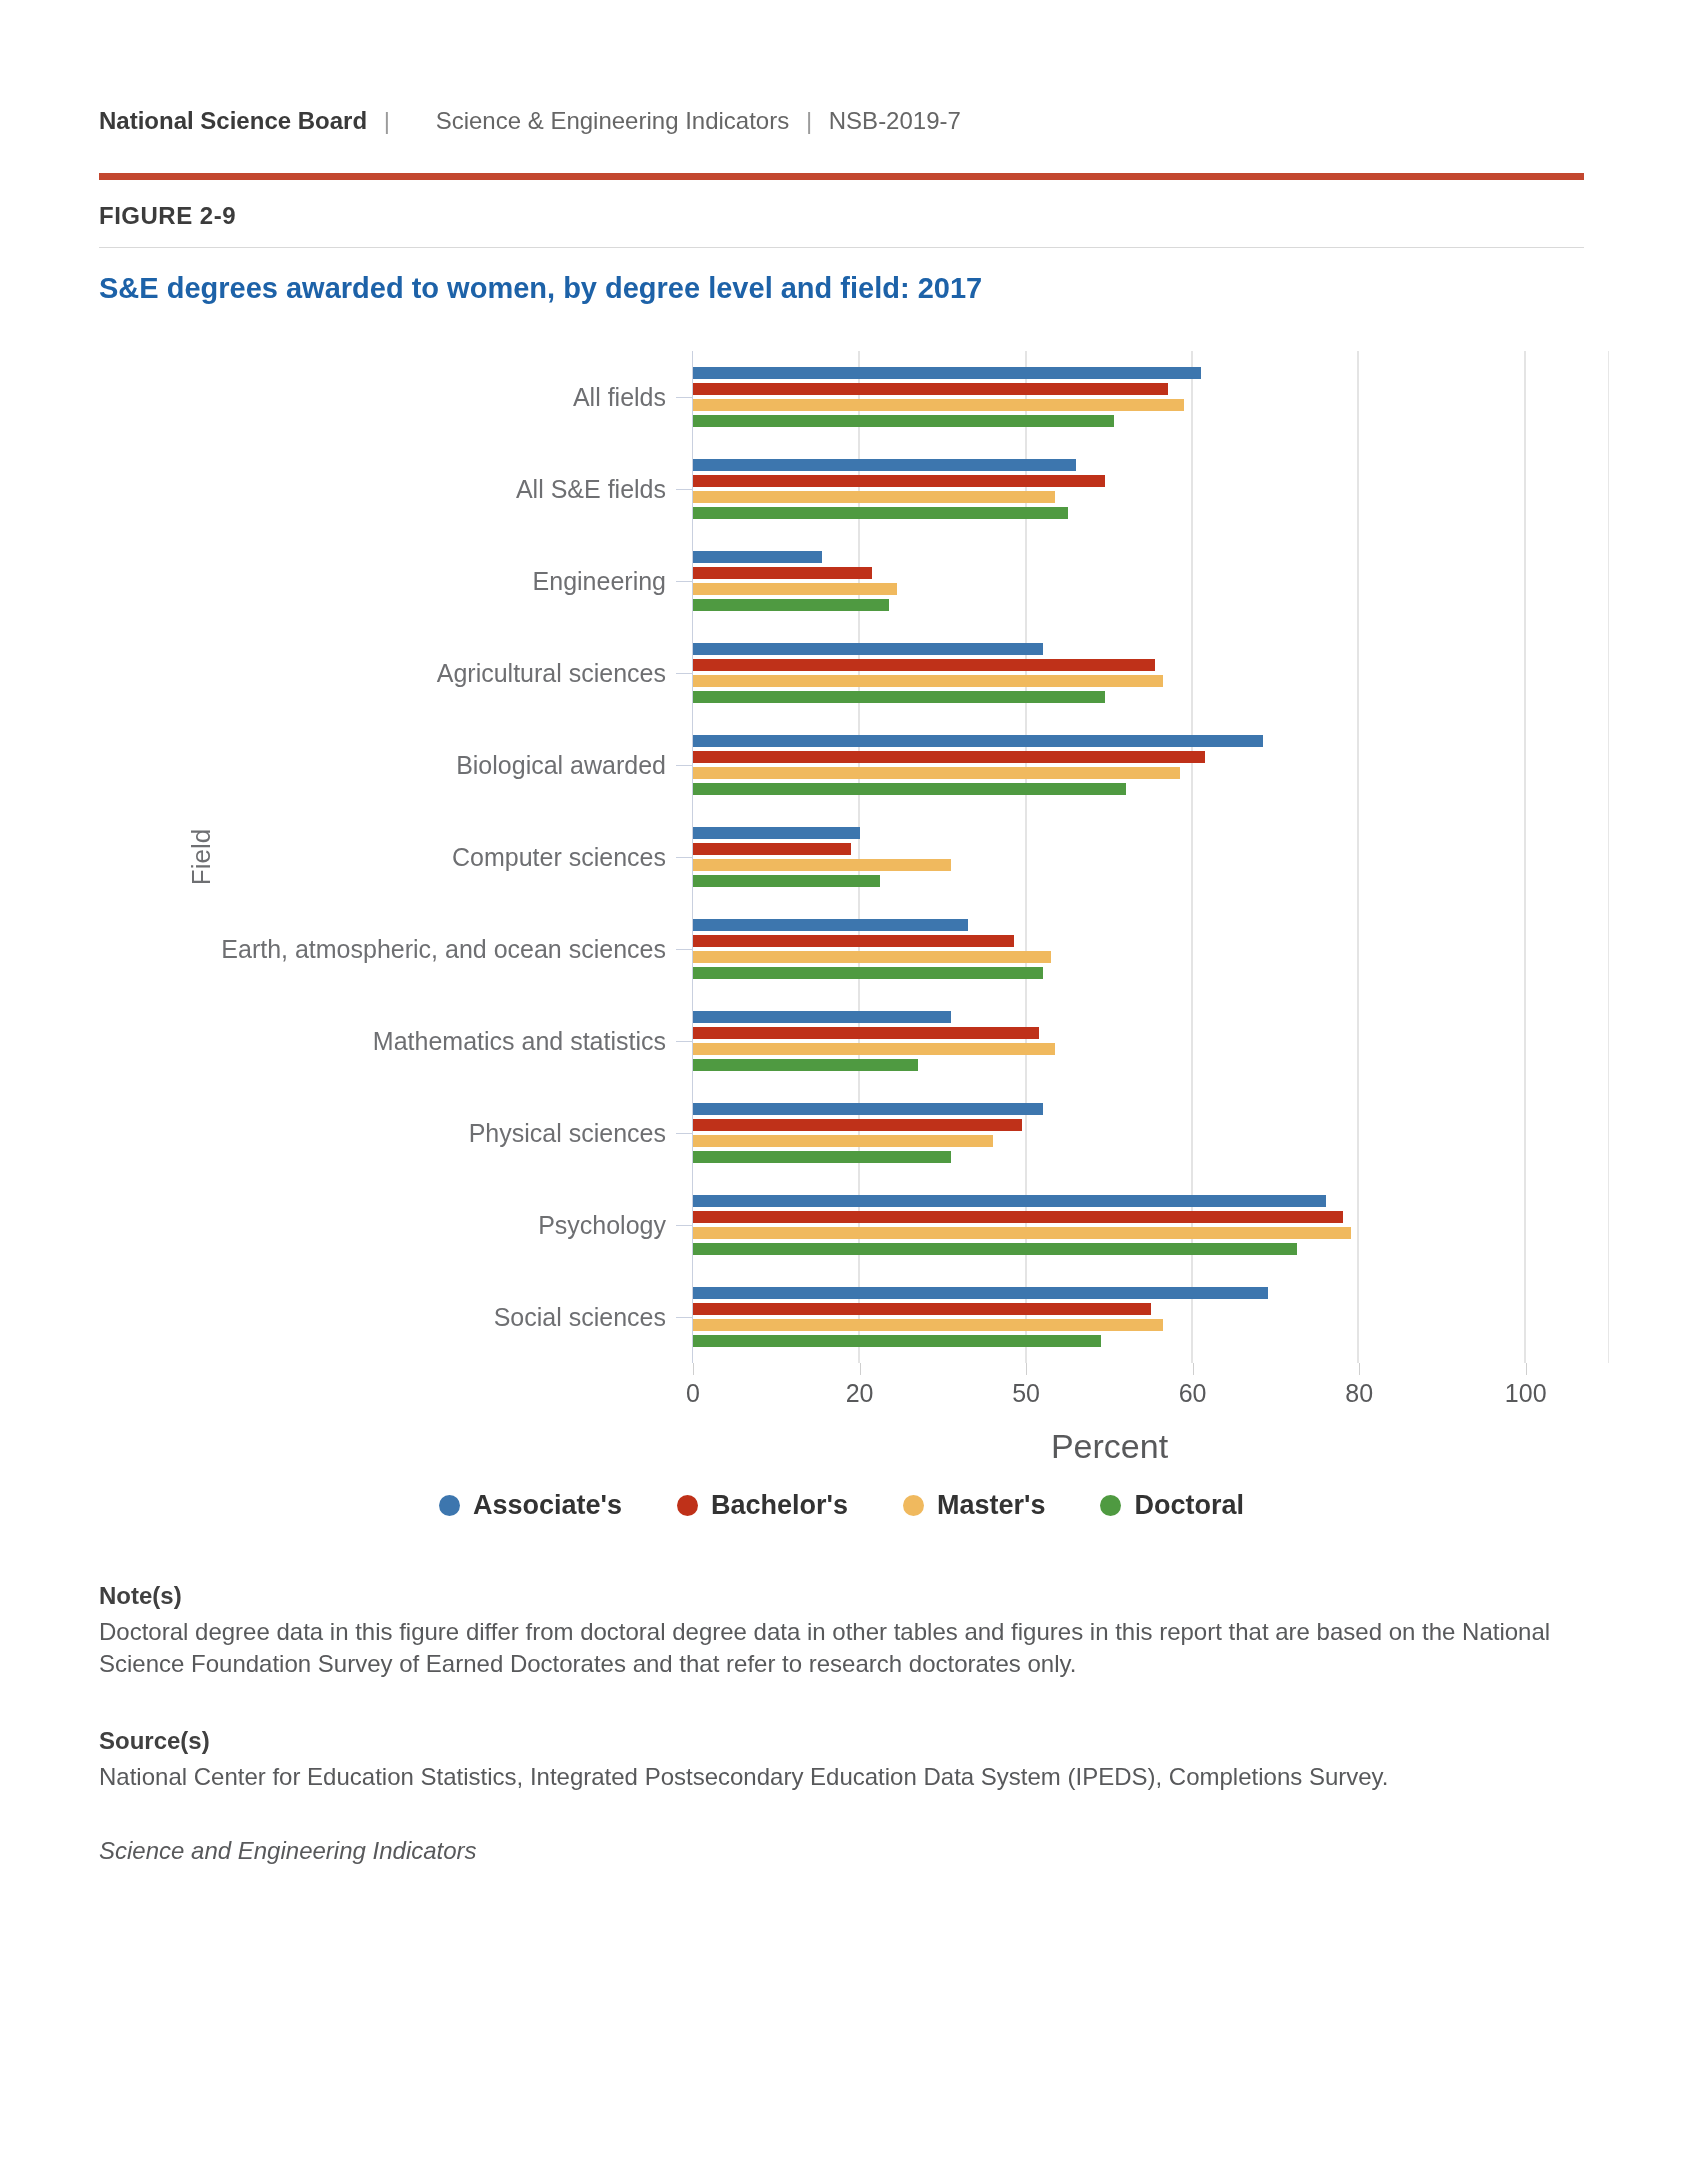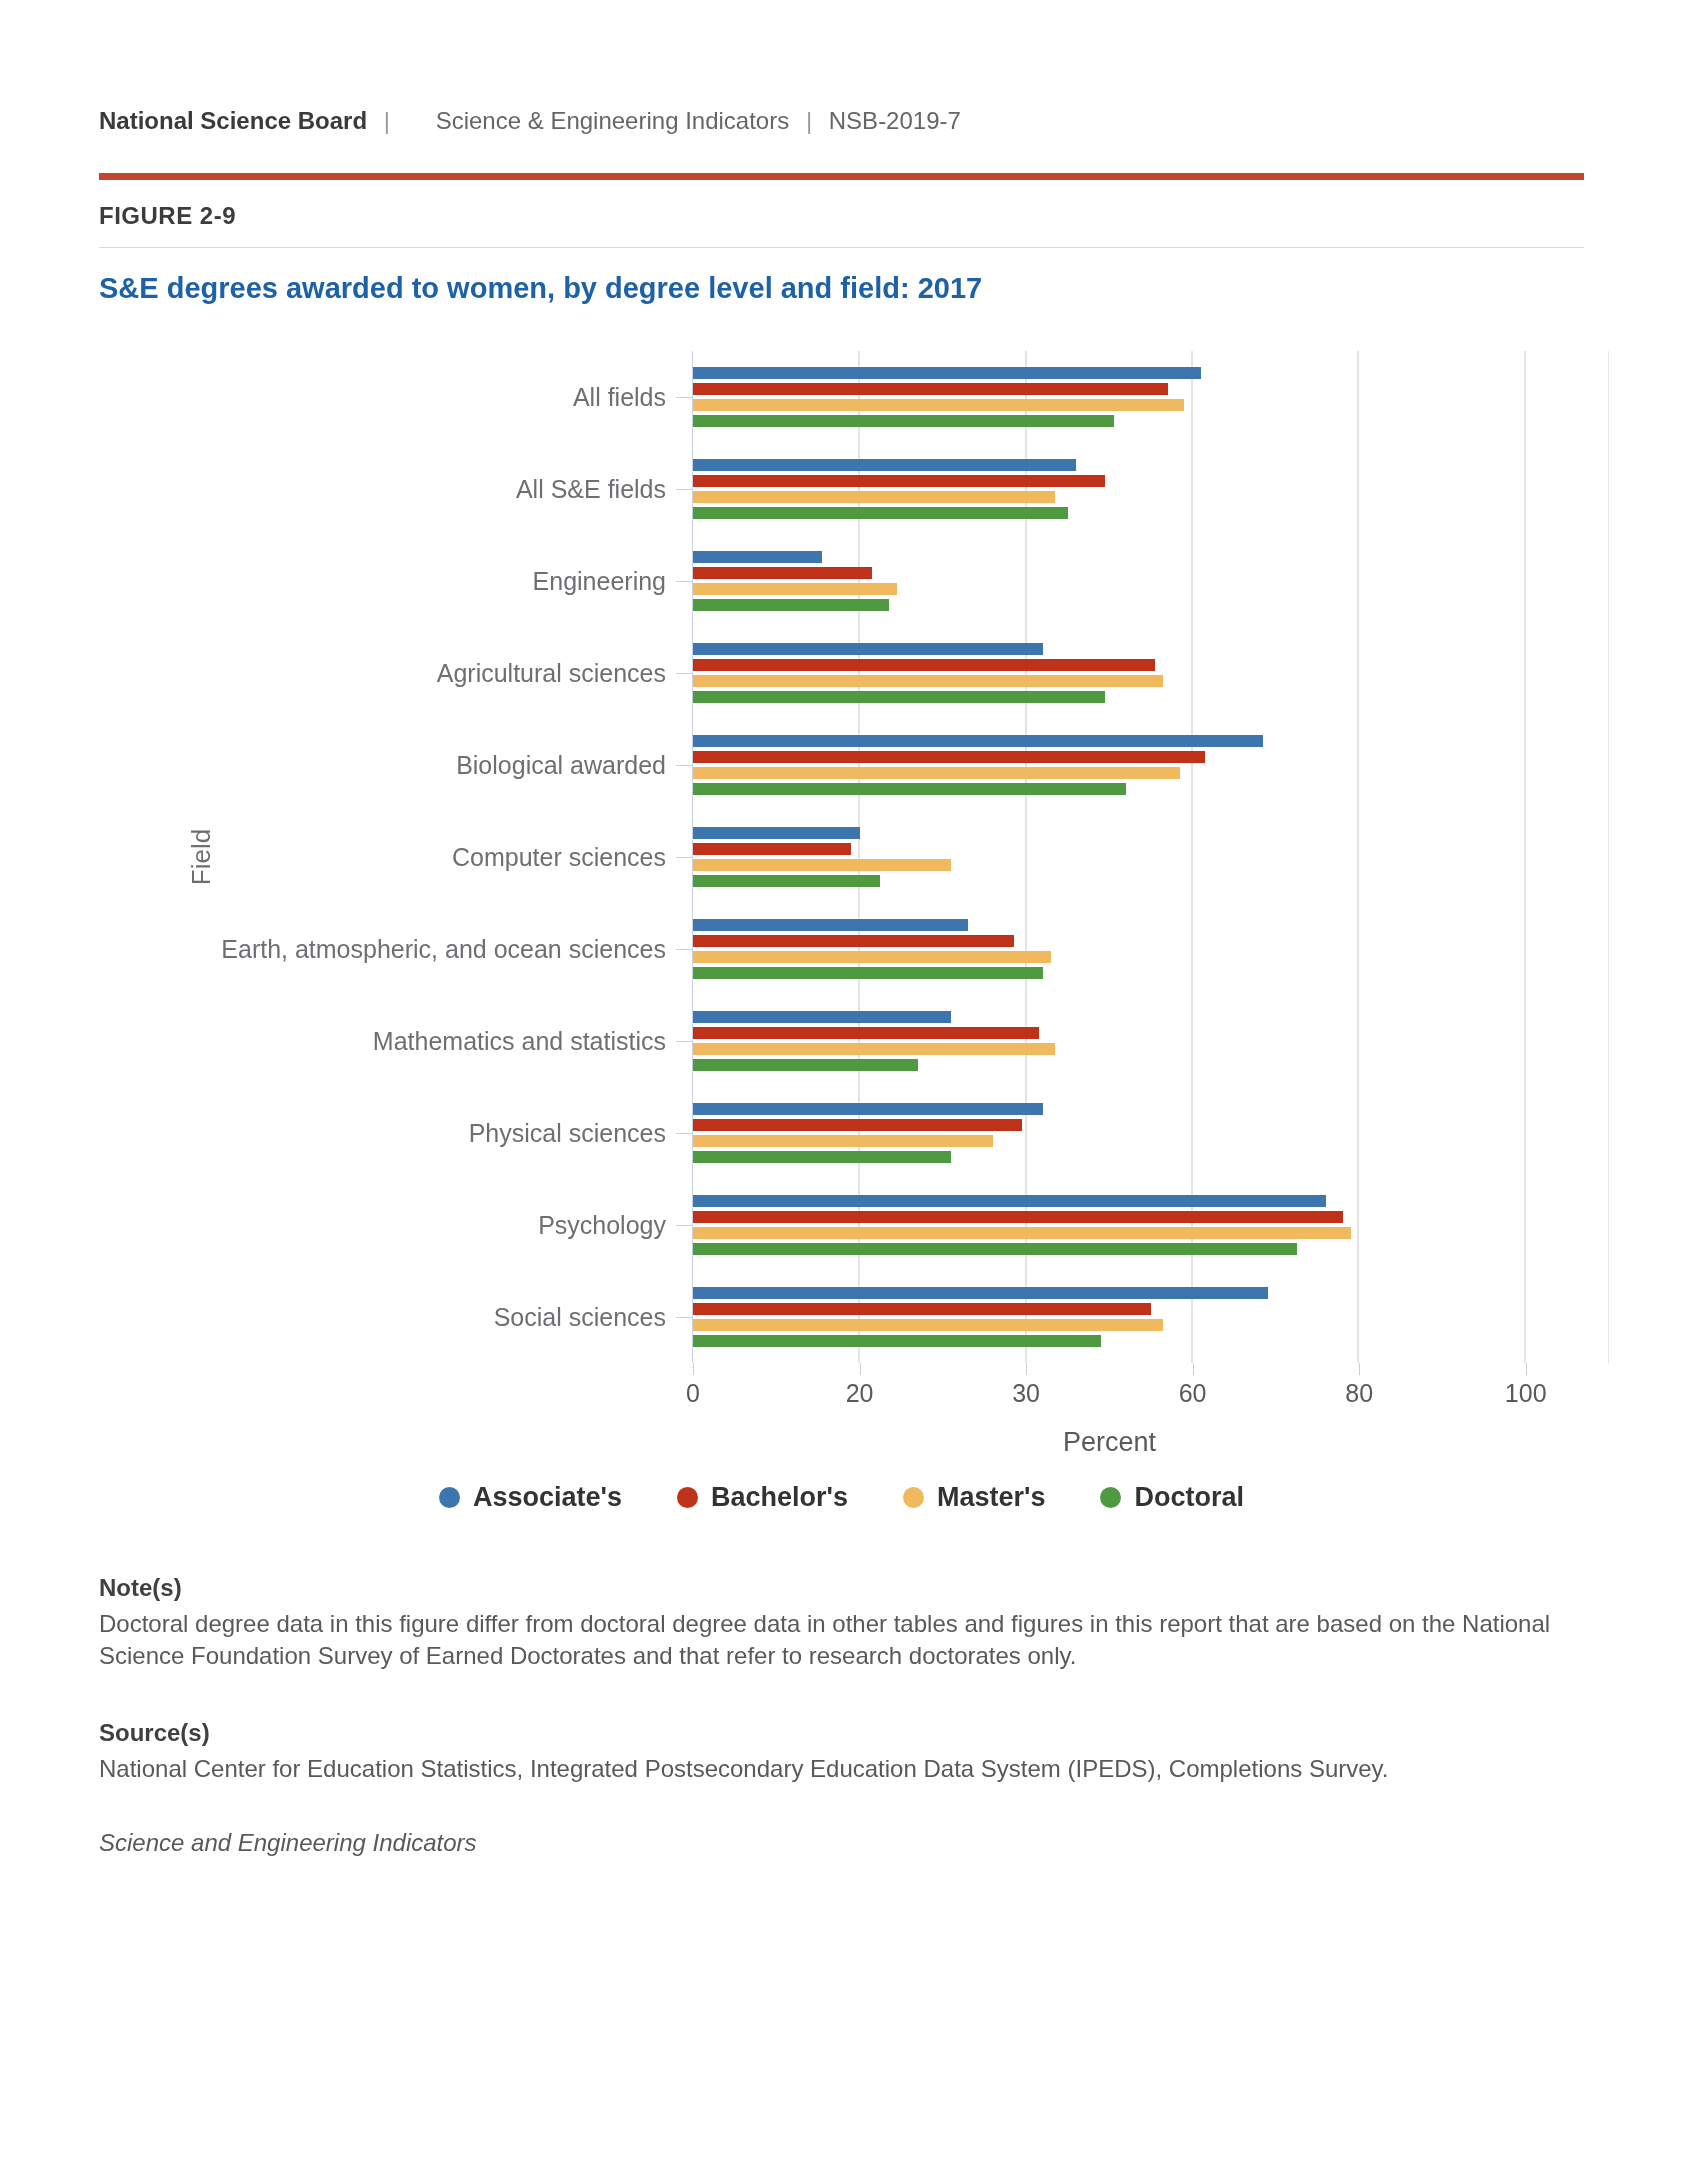--- a/index.html
+++ b/index.html
@@ -53,21 +53,21 @@
   }
   .row-bars { position: relative; width: 916px; flex: 0 0 916px; height: 100%; 
     display: flex; flex-direction: column; justify-content: center; gap: 4px; }
   .bar { height: 12px; }
 
   .xticks { position: relative; margin-left: 594px; width: 916px; height: 14px; }
   .xtick-stub { position: absolute; top: 0; width: 1px; height: 12px; background: #cfcfcf; }
   .xtick-labels { position: relative; margin-left: 594px; width: 916px; height: 32px; margin-top: 2px; }
   .xtick-label { position: absolute; top: 0; transform: translateX(-50%); font-size: 25px; color: #58595b; }
   .xlabel-row { margin-left: 594px; width: 833px; text-align: center; margin-top: 16px;
-    font-size: 27px; color: #58595b; }
+    font-size: 34px; color: #58595b; }
 
   
   .legend { display: flex; justify-content: center; align-items: center; gap: 55px; margin-top: 24px; }
   .legend-item { display: flex; align-items: center; gap: 13px; cursor: pointer; }
   .legend-marker { width: 21px; height: 21px; border-radius: 50%; }
   .legend-label { font-size: 27px; font-weight: bold; color: #333; }
 
   
   .notes { margin-top: 61px; max-width: 1465px; }
   .note-heading { font-size: 24px; font-weight: bold; color: #404040; }
@@ -246,21 +246,21 @@
         <div class="xtick-stub" style="left: 0%;"></div>
         <div class="xtick-stub" style="left: 18.1818%;"></div>
         <div class="xtick-stub" style="left: 36.3636%;"></div>
         <div class="xtick-stub" style="left: 54.5455%;"></div>
         <div class="xtick-stub" style="left: 72.7273%;"></div>
         <div class="xtick-stub" style="left: 90.9091%;"></div>
       </div>
     <div class="xtick-labels" id="xtick-labels">
         <span class="xtick-label" style="left: 0%;">0</span>
         <span class="xtick-label" style="left: 18.1818%;">20</span>
-        <span class="xtick-label" style="left: 36.3636%;">30</span>
+        <span class="xtick-label" style="left: 36.3636%;">50</span>
         <span class="xtick-label" style="left: 54.5455%;">60</span>
         <span class="xtick-label" style="left: 72.7273%;">80</span>
         <span class="xtick-label" style="left: 90.9091%;">100</span>
       </div>
     <div class="xlabel-row">Percent</div>
     <div class="legend" id="legend">
         <div class="legend-item">
           <span class="legend-marker" style="background: rgb(61, 118, 174);"></span>
           <span class="legend-label">Associate's</span>
         </div>

